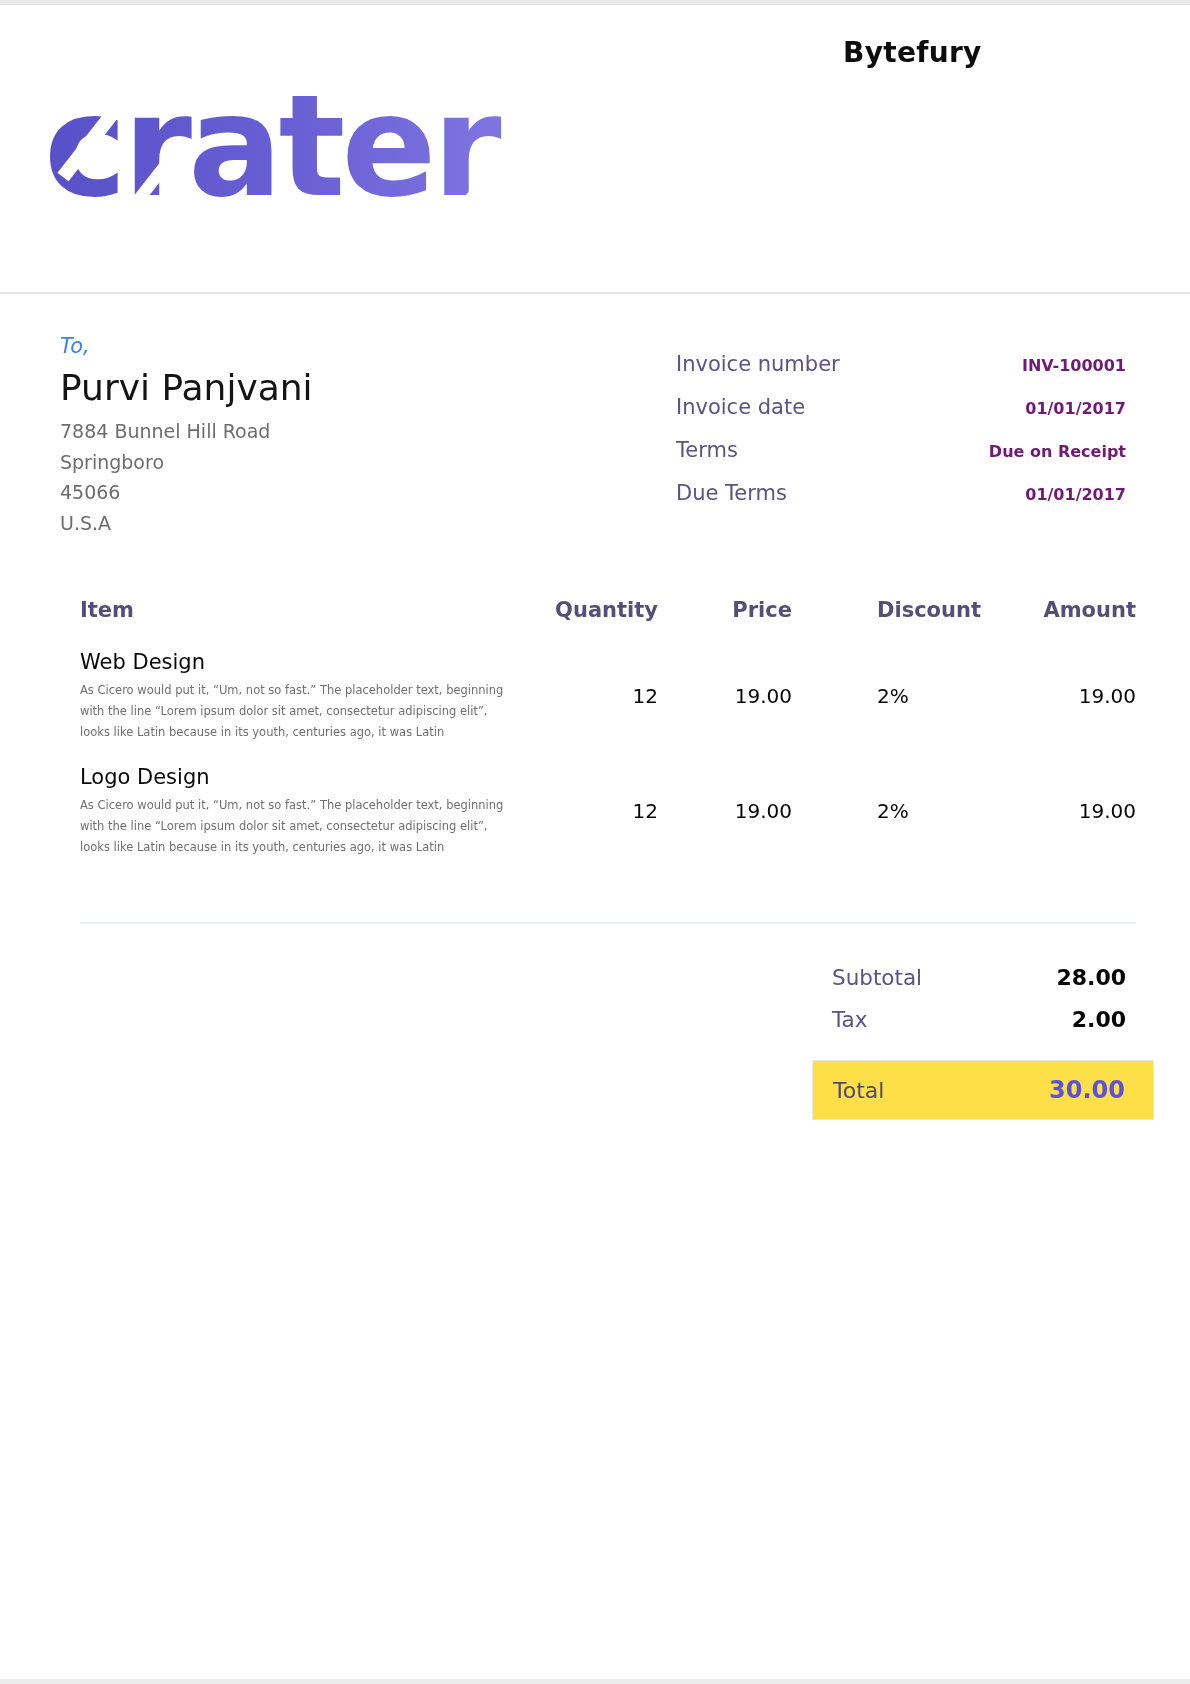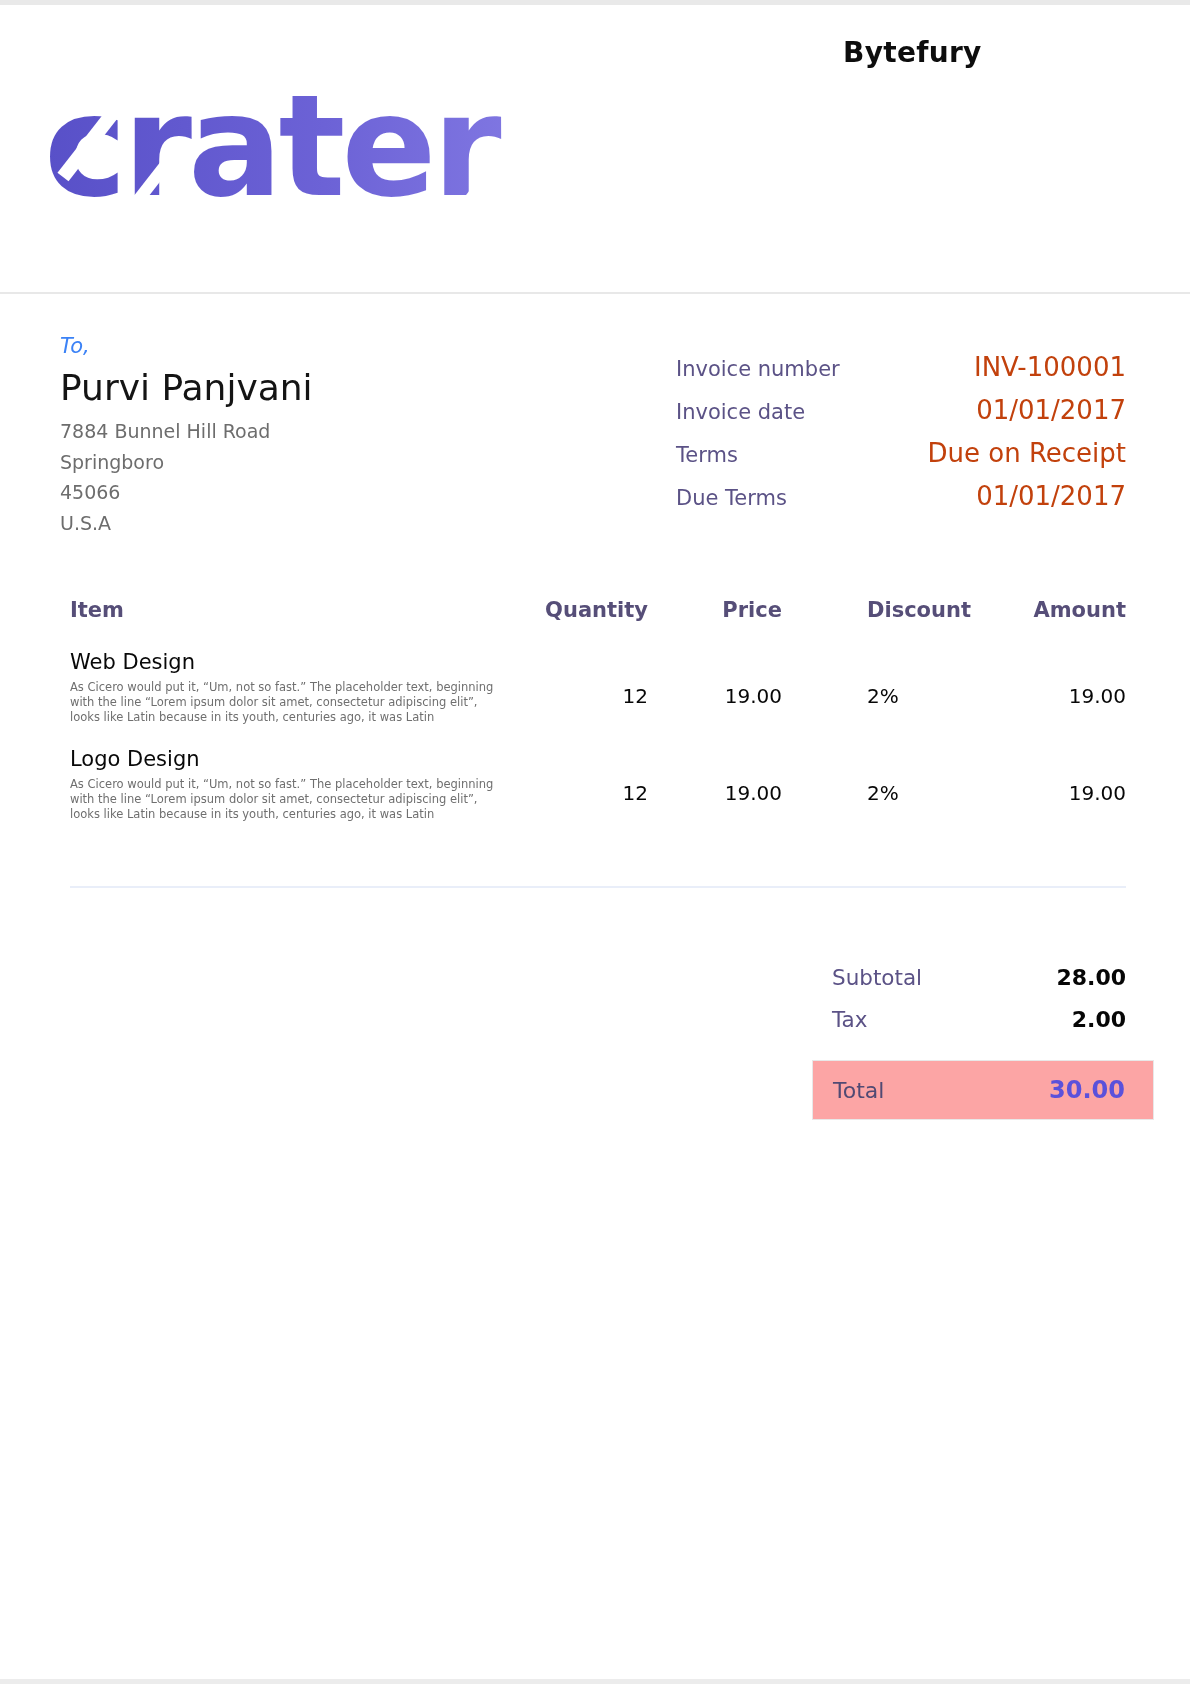--- a/index.html
+++ b/index.html
@@ -45,49 +45,49 @@
   
   .bill-to { position: absolute; left: 60px; top: 334px; }
   .to-label { font-size: 21px; color: #3b82f6; font-style: italic; }
   .to-name { font-size: 36px; color: #141414; margin-top: 9px; }
   .to-lines { margin-top: 8px; font-size: 19px; line-height: 30.5px; color: #6d6d6d; }
 
   
   .meta { position: absolute; left: 676px; top: 352px; width: 450px; }
   .meta-row { display: flex; justify-content: space-between; align-items: baseline; height: 43px; }
   .meta-label { font-size: 21px; color: #5B5286; }
-  .meta-value { font-size: 26px; color: #c2410c; font-weight: 400; }
+  .meta-value { font-size: 16px; color: #701a75; font-weight: 700; }
 
   
-  .items { position: absolute; left: 70px; top: 598px; width: 1056px; }
+  .items { position: absolute; left: 80px; top: 598px; width: 1056px; }
   .grid-row { display: grid; grid-template-columns: 440px 138px 134px 195px 149px; }
   .items-header { font-weight: 700; font-size: 21px; color: #564E78; }
   .cell-right { text-align: right; }
   .cell-discount { text-align: left; padding-left: 85px; }
   .item-row { margin-top: 28px; }
   .item-row + .item-row { margin-top: 22px; }
   .item-name { font-size: 21px; color: #080808; }
-  .item-desc { margin-top: 6px; font-size: 11.5px; line-height: 15px; color: #6f6f6f; max-width: 440px; }
+  .item-desc { margin-top: 6px; font-size: 11.5px; line-height: 21px; color: #6f6f6f; max-width: 440px; }
   .item-val { font-size: 20px; color: #070707; padding-top: 34px; }
   .items-divider { margin-top: 64px; height: 2px; background: #E9EEF9; }
 
   
   .totals { position: absolute; left: 812px; top: 956px; width: 342px; }
   .totals-row { display: flex; justify-content: space-between; align-items: center; height: 42px; padding: 0 28px 0 20px; }
   .totals-label { font-size: 21.5px; color: #5B5286; }
   .totals-value { font-size: 22px; color: #060606; font-weight: 600; }
   .total-box {
     margin-top: 20px;
     border: 1.5px solid #e8e8e8;
     height: 60px;
     display: flex;
     justify-content: space-between;
     align-items: center;
     padding: 0 28px 0 20px;
-    background: #fca5a5;
+    background: #fde047;
   }
   .total-label { font-size: 22px; color: #514A73; }
   .total-value { font-size: 24px; color: #5B51DB; font-weight: 600; }
 </style>
 </head>
 <body>
 
 <div class="page">
   <div class="edge-strip top"></div>
 

